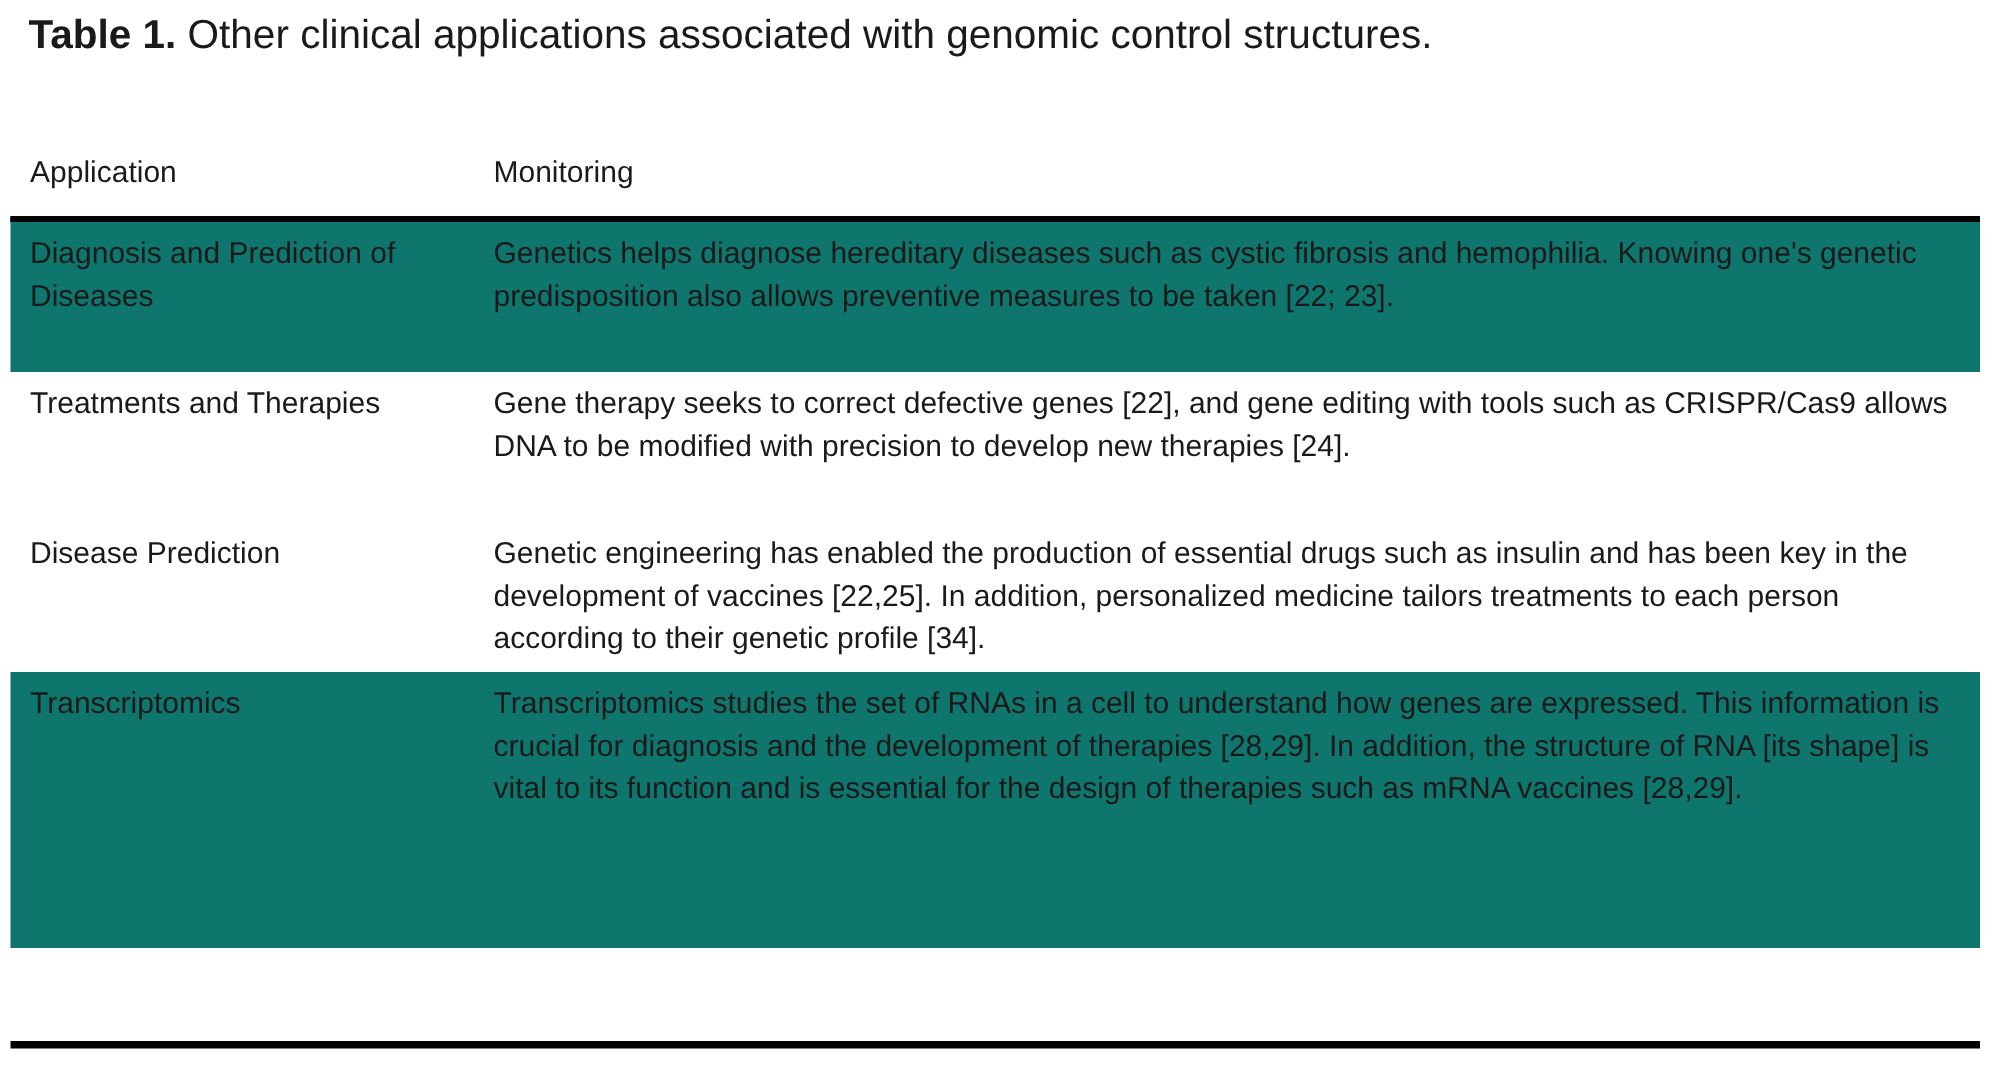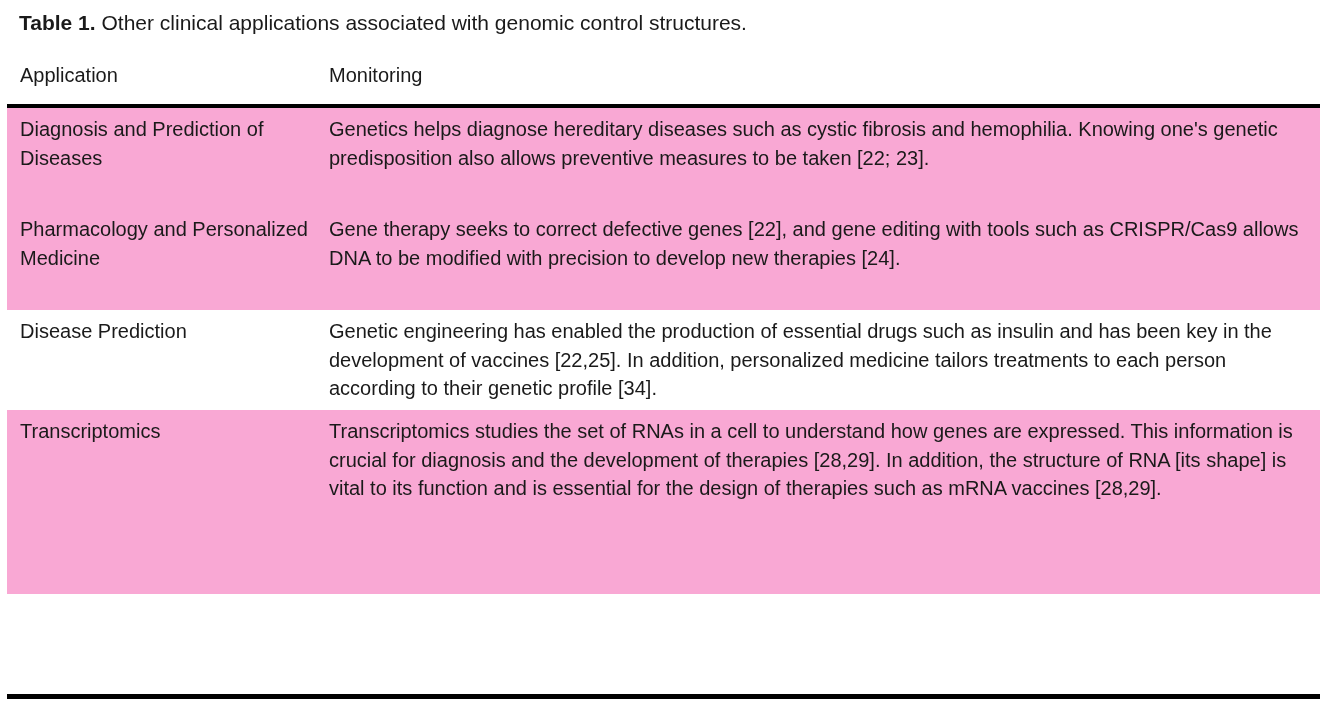--- a/index.html
+++ b/index.html
@@ -21,21 +21,21 @@
     height: 715px;
     background: #ffffff;
   }
 
   
   .caption {
     position: absolute;
     left: 19px;
     top: 9px;
     width: 1290px;
-    font-size: 21px;
+    font-size: 27px;
     line-height: 28px;
     color: #1a1a1a;
     white-space: nowrap;
   }
   .caption .cap-label {
     font-weight: bold;
   }
   .caption .cap-text {
     font-weight: normal;
   }
@@ -45,20 +45,21 @@
     position: absolute;
     left: 7px;
     top: 62px;
     width: 1313px;
   }
 
   table.tbl {
     width: 1313px;
     border-collapse: collapse;
     table-layout: fixed;
+    margin-top: 40px;
   }
 
   table.tbl col.c-app  { width: 311px; }
   table.tbl col.c-desc { width: 1002px; }
 
   table.tbl thead th {
     text-align: left;
     font-weight: normal;
     font-size: 20px;
     line-height: 26px;
@@ -76,21 +77,21 @@
     line-height: 28.5px;
     color: #1a1a1a;
     vertical-align: top;
     padding-top: 7px;
     padding-bottom: 7px;
     border: 0;
   }
   table.tbl tbody td.t-app  { padding-left: 13px; padding-right: 10px; }
   table.tbl tbody td.t-desc { padding-left: 11px; padding-right: 4px; }
 
-  table.tbl tbody tr.band-shaded td { background: #f9a8d4; }
+  table.tbl tbody tr.band-shaded td { background: #0f766e; }
   table.tbl tbody tr.band-plain  td { background: #ffffff; }
 
   
   table.tbl tbody tr.r0 td { height: 86px;  }
   table.tbl tbody tr.r1 td { height: 86px;  }
   table.tbl tbody tr.r2 td { height: 88px;  }
   table.tbl tbody tr.r3 td { height: 86px;  }
   table.tbl tbody tr.r4 td { height: 170px; }
 
   .bottom-rule {
@@ -124,25 +125,25 @@
           <th class="h-desc">Monitoring</th>
         </tr>
       </thead>
       <tbody>
 
         <tr class="r0 band-shaded">
           <td class="t-app">Diagnosis and Prediction of Diseases</td>
           <td class="t-desc">Genetics helps diagnose hereditary diseases such as cystic fibrosis and hemophilia. Knowing one's genetic predisposition also allows preventive measures to be taken [22; 23].</td>
         </tr>
 
-
-        <tr class="r2 band-shaded">
-          <td class="t-app">Pharmacology and Personalized Medicine</td>
+        <tr class="r1 band-plain">
+          <td class="t-app">Treatments and Therapies</td>
           <td class="t-desc">Gene therapy seeks to correct defective genes [22], and gene editing with tools such as CRISPR/Cas9 allows DNA to be modified with precision to develop new therapies [24].</td>
         </tr>
+
 
         <tr class="r3 band-plain">
           <td class="t-app">Disease Prediction</td>
           <td class="t-desc">Genetic engineering has enabled the production of essential drugs such as insulin and has been key in the development of vaccines [22,25]. In addition, personalized medicine tailors treatments to each person according to their genetic profile [34].</td>
         </tr>
 
         <tr class="r4 band-shaded">
           <td class="t-app">Transcriptomics</td>
           <td class="t-desc">Transcriptomics studies the set of RNAs in a cell to understand how genes are expressed. This information is crucial for diagnosis and the development of therapies [28,29]. In addition, the structure of RNA [its shape] is vital to its function and is essential for the design of therapies such as mRNA vaccines [28,29].</td>
         </tr>

